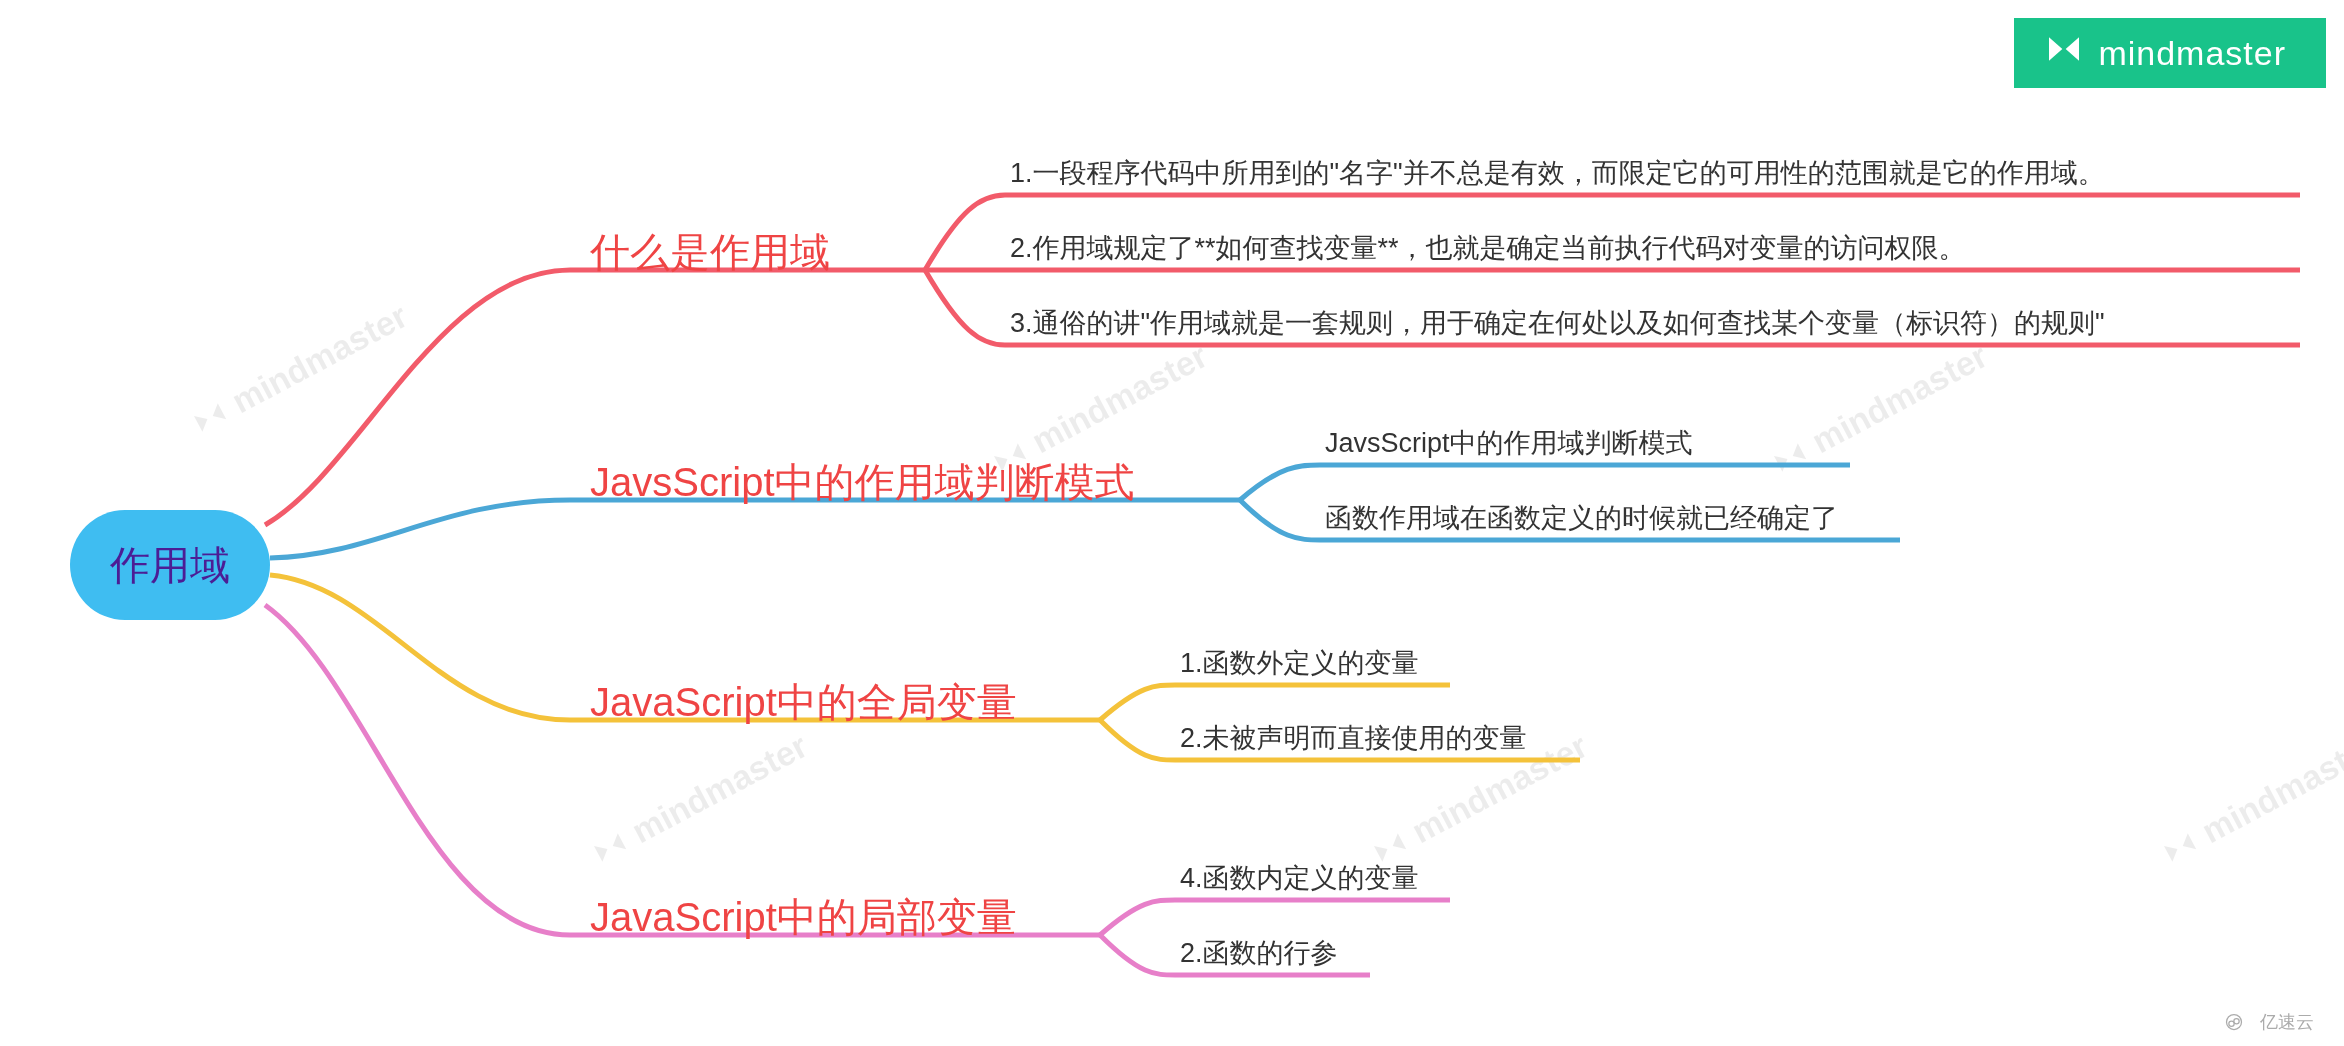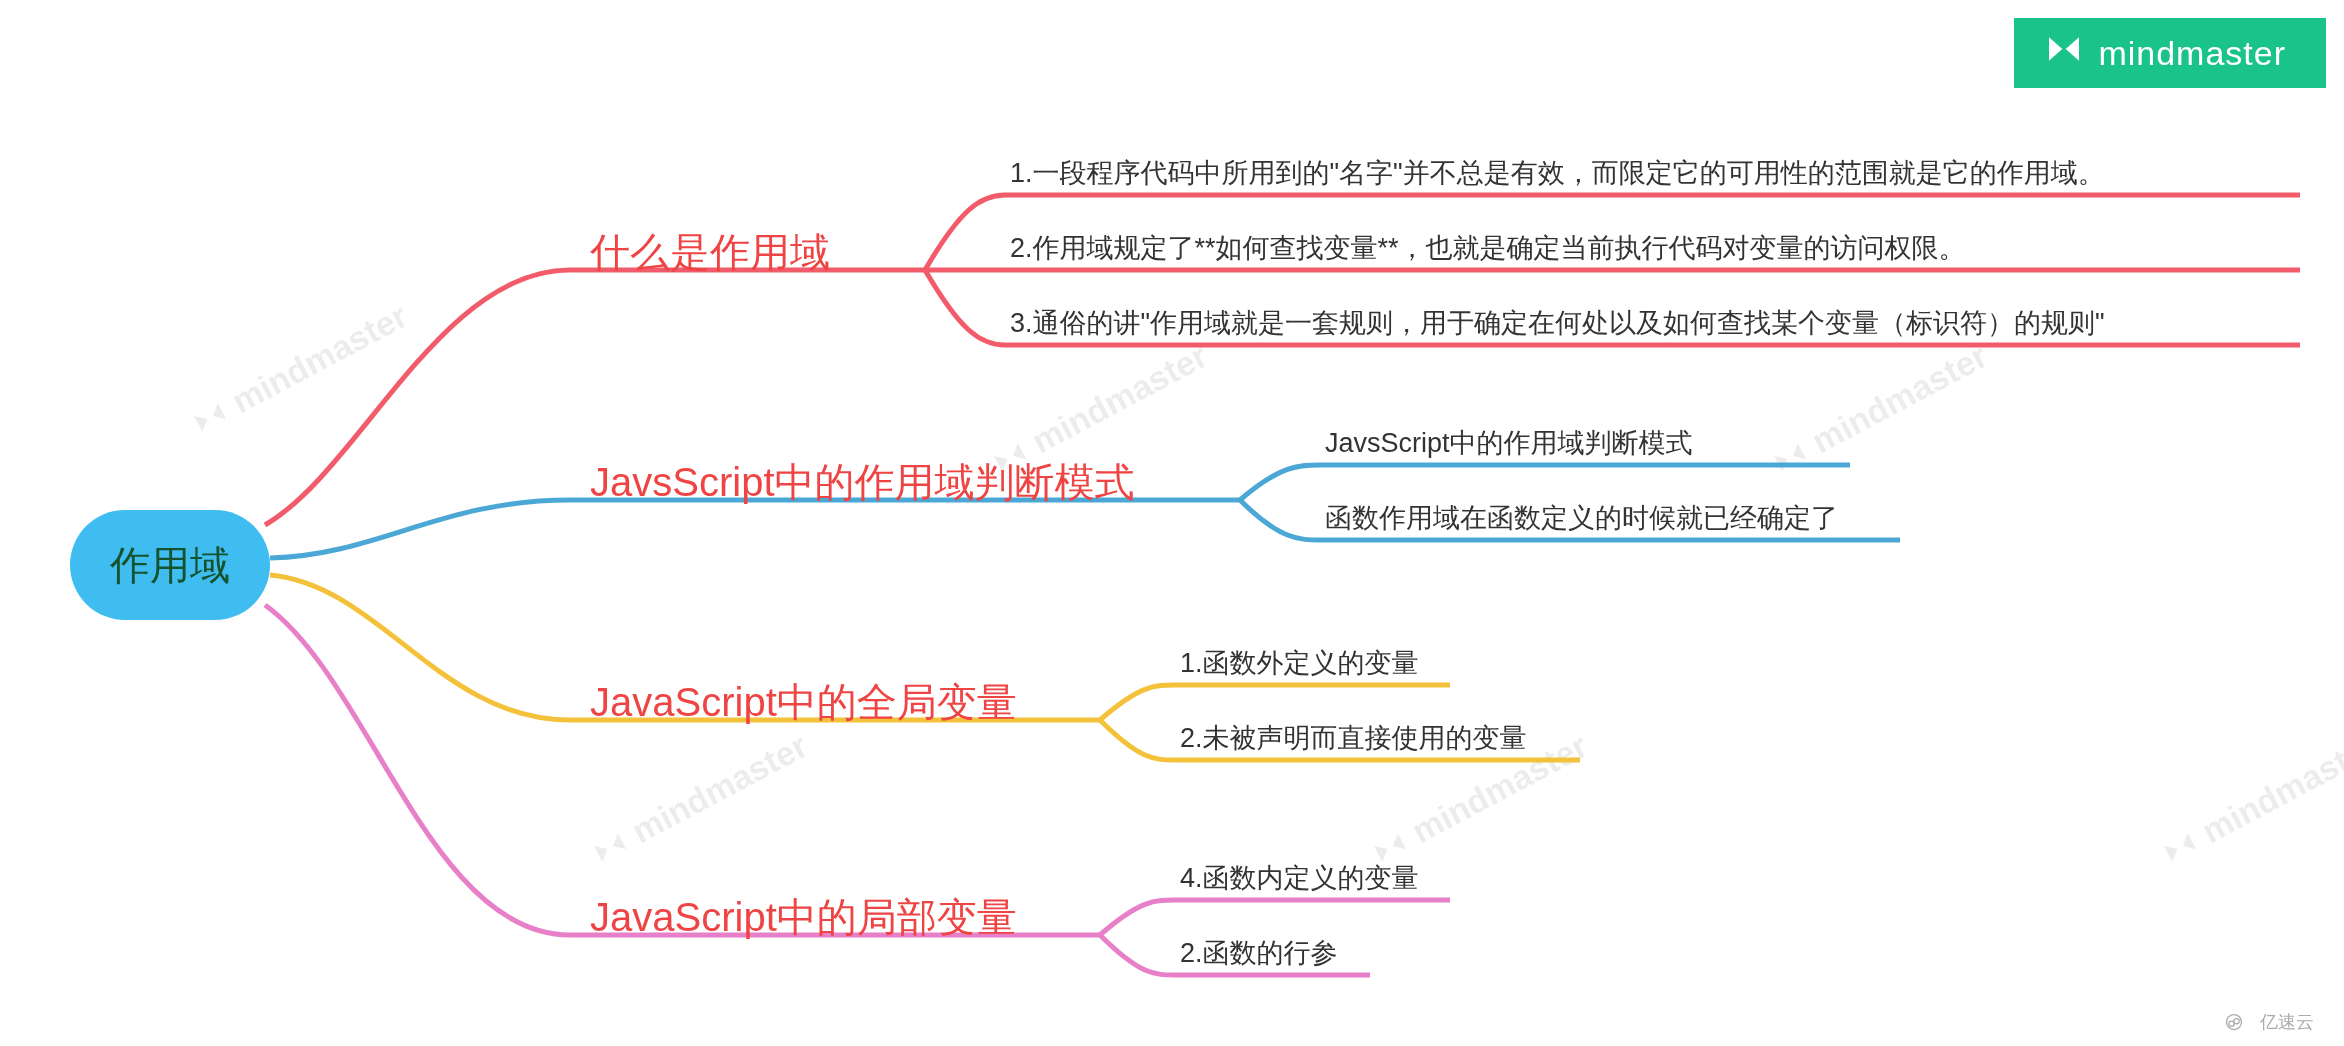--- a/index.html
+++ b/index.html
@@ -1,18 +1,18 @@
 <!DOCTYPE html>
 <html><head>
 <meta charset="utf-8">
 <style>
   html,body{margin:0;padding:0;background:#fff;font-family:"Helvetica Neue",Arial,"PingFang SC","Hiragino Sans GB","Microsoft YaHei",sans-serif;color:#333;}
   .canvas{position:relative;width:2344px;height:1046px;overflow:hidden;}
   svg.lines{position:absolute;inset:0;width:2344px;height:1046px;pointer-events:none;}
-  .root{position:absolute;left:70px;top:510px;width:200px;height:110px;border-radius:55px;background:#3FBDF1;display:flex;align-items:center;justify-content:center;font-size:40px;color:#14532d;font-weight:500;}
+  .root{position:absolute;left:70px;top:510px;width:200px;height:110px;border-radius:55px;background:#3FBDF1;display:flex;align-items:center;justify-content:center;font-size:40px;color:#4c1d95;font-weight:500;}
   .branch-label{position:absolute;font-size:40px;color:#ef4444;white-space:nowrap;}
   .leaf{position:absolute;font-size:27px;color:#333;white-space:nowrap;}
   .badge{position:absolute;right:18px;top:18px;height:70px;padding:0 40px 0 30px;background:#19C38A;color:#fff;display:flex;align-items:center;gap:14px;font-size:34px;font-weight:500;letter-spacing:1px;}
   .badge svg{width:40px;height:40px;}
   .wm{position:absolute;color:#000;opacity:0.07;font-size:34px;font-weight:600;transform:rotate(-28deg);pointer-events:none;display:flex;align-items:center;gap:10px;}
   .wm svg{width:36px;height:36px;}
   .footer-mark{position:absolute;right:30px;bottom:12px;font-size:18px;color:#888;opacity:.7;display:flex;align-items:center;gap:16px;}
 </style>
 </head>
 <body>

